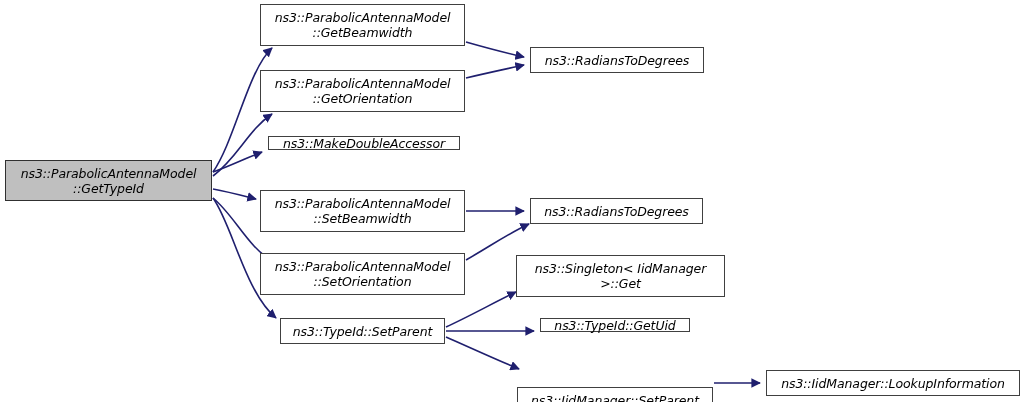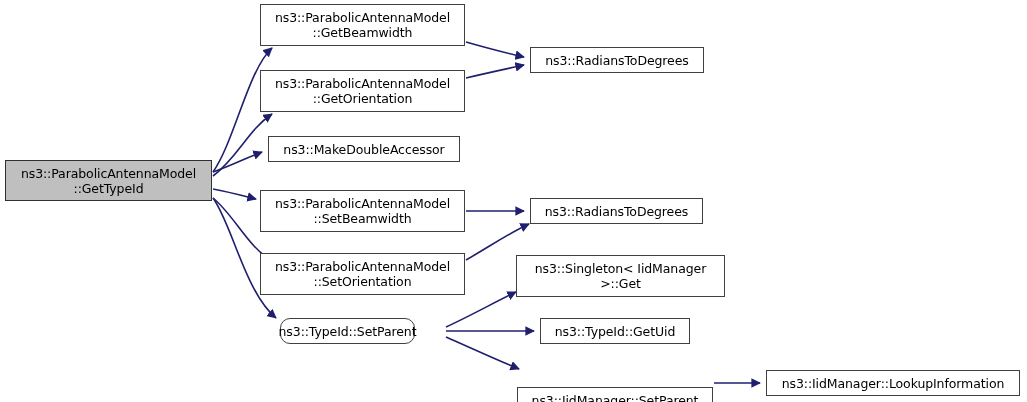--- a/index.html
+++ b/index.html
@@ -23,20 +23,21 @@
     display: flex;
     align-items: center;
     justify-content: center;
     text-align: center;
     color: #000000;
     font-size: 12.5px;
     line-height: 15px;
     letter-spacing: -0.1px;
     white-space: pre-line;
     z-index: 3;
+    font-style: italic;
   }
   .node.root {
     background: #bfbfbf;
     border: 1px solid #303030;
   }
   #edges {
     position: absolute;
     left: 0;
     top: 0;
     width: 1027px;
@@ -70,27 +71,27 @@
       <path d="M 446,337 C 471,348 497,360 519,369" fill="none" stroke="#1f1f6e" stroke-width="1.6" marker-end="url(#arrowhead)"></path>
       <path d="M 714,383 L 760,383" fill="none" stroke="#1f1f6e" stroke-width="1.6" marker-end="url(#arrowhead)"></path>
     </svg>
   <div id="nodes-layer">
       <div class="node root" style="left: 5px; top: 160px; width: 207px; height: 41px;">ns3::ParabolicAntennaModel
 ::GetTypeId</div>
       <div class="node" style="left: 260px; top: 4px; width: 205px; height: 42px;">ns3::ParabolicAntennaModel
 ::GetBeamwidth</div>
       <div class="node" style="left: 260px; top: 70px; width: 205px; height: 42px;">ns3::ParabolicAntennaModel
 ::GetOrientation</div>
-      <div class="node" style="left: 268px; top: 136px; width: 192px; height: 26px;">ns3::MakeDoubleAccessor</div>
+      <div class="node" style="left: 268px; top: 136px; width: 192px; height: 14px;">ns3::MakeDoubleAccessor</div>
       <div class="node" style="left: 260px; top: 190px; width: 205px; height: 42px;">ns3::ParabolicAntennaModel
 ::SetBeamwidth</div>
       <div class="node" style="left: 260px; top: 253px; width: 205px; height: 42px;">ns3::ParabolicAntennaModel
 ::SetOrientation</div>
-      <div class="node" style="left: 280px; top: 318px; width: 135px; height: 26px; border-radius: 10px;">ns3::TypeId::SetParent</div>
+      <div class="node" style="left: 280px; top: 318px; width: 165px; height: 26px;">ns3::TypeId::SetParent</div>
       <div class="node" style="left: 530px; top: 47px; width: 174px; height: 26px;">ns3::RadiansToDegrees</div>
       <div class="node" style="left: 530px; top: 198px; width: 173px; height: 26px;">ns3::RadiansToDegrees</div>
       <div class="node" style="left: 516px; top: 255px; width: 209px; height: 42px;">ns3::Singleton&lt; IidManager
 &gt;::Get</div>
-      <div class="node" style="left: 540px; top: 318px; width: 150px; height: 26px;">ns3::TypeId::GetUid</div>
+      <div class="node" style="left: 540px; top: 318px; width: 150px; height: 14px;">ns3::TypeId::GetUid</div>
       <div class="node" style="left: 517px; top: 387px; width: 196px; height: 26px;">ns3::IidManager::SetParent</div>
       <div class="node" style="left: 766px; top: 370px; width: 254px; height: 26px;">ns3::IidManager::LookupInformation</div>
     </div>
 </div>
 
 </body></html>

